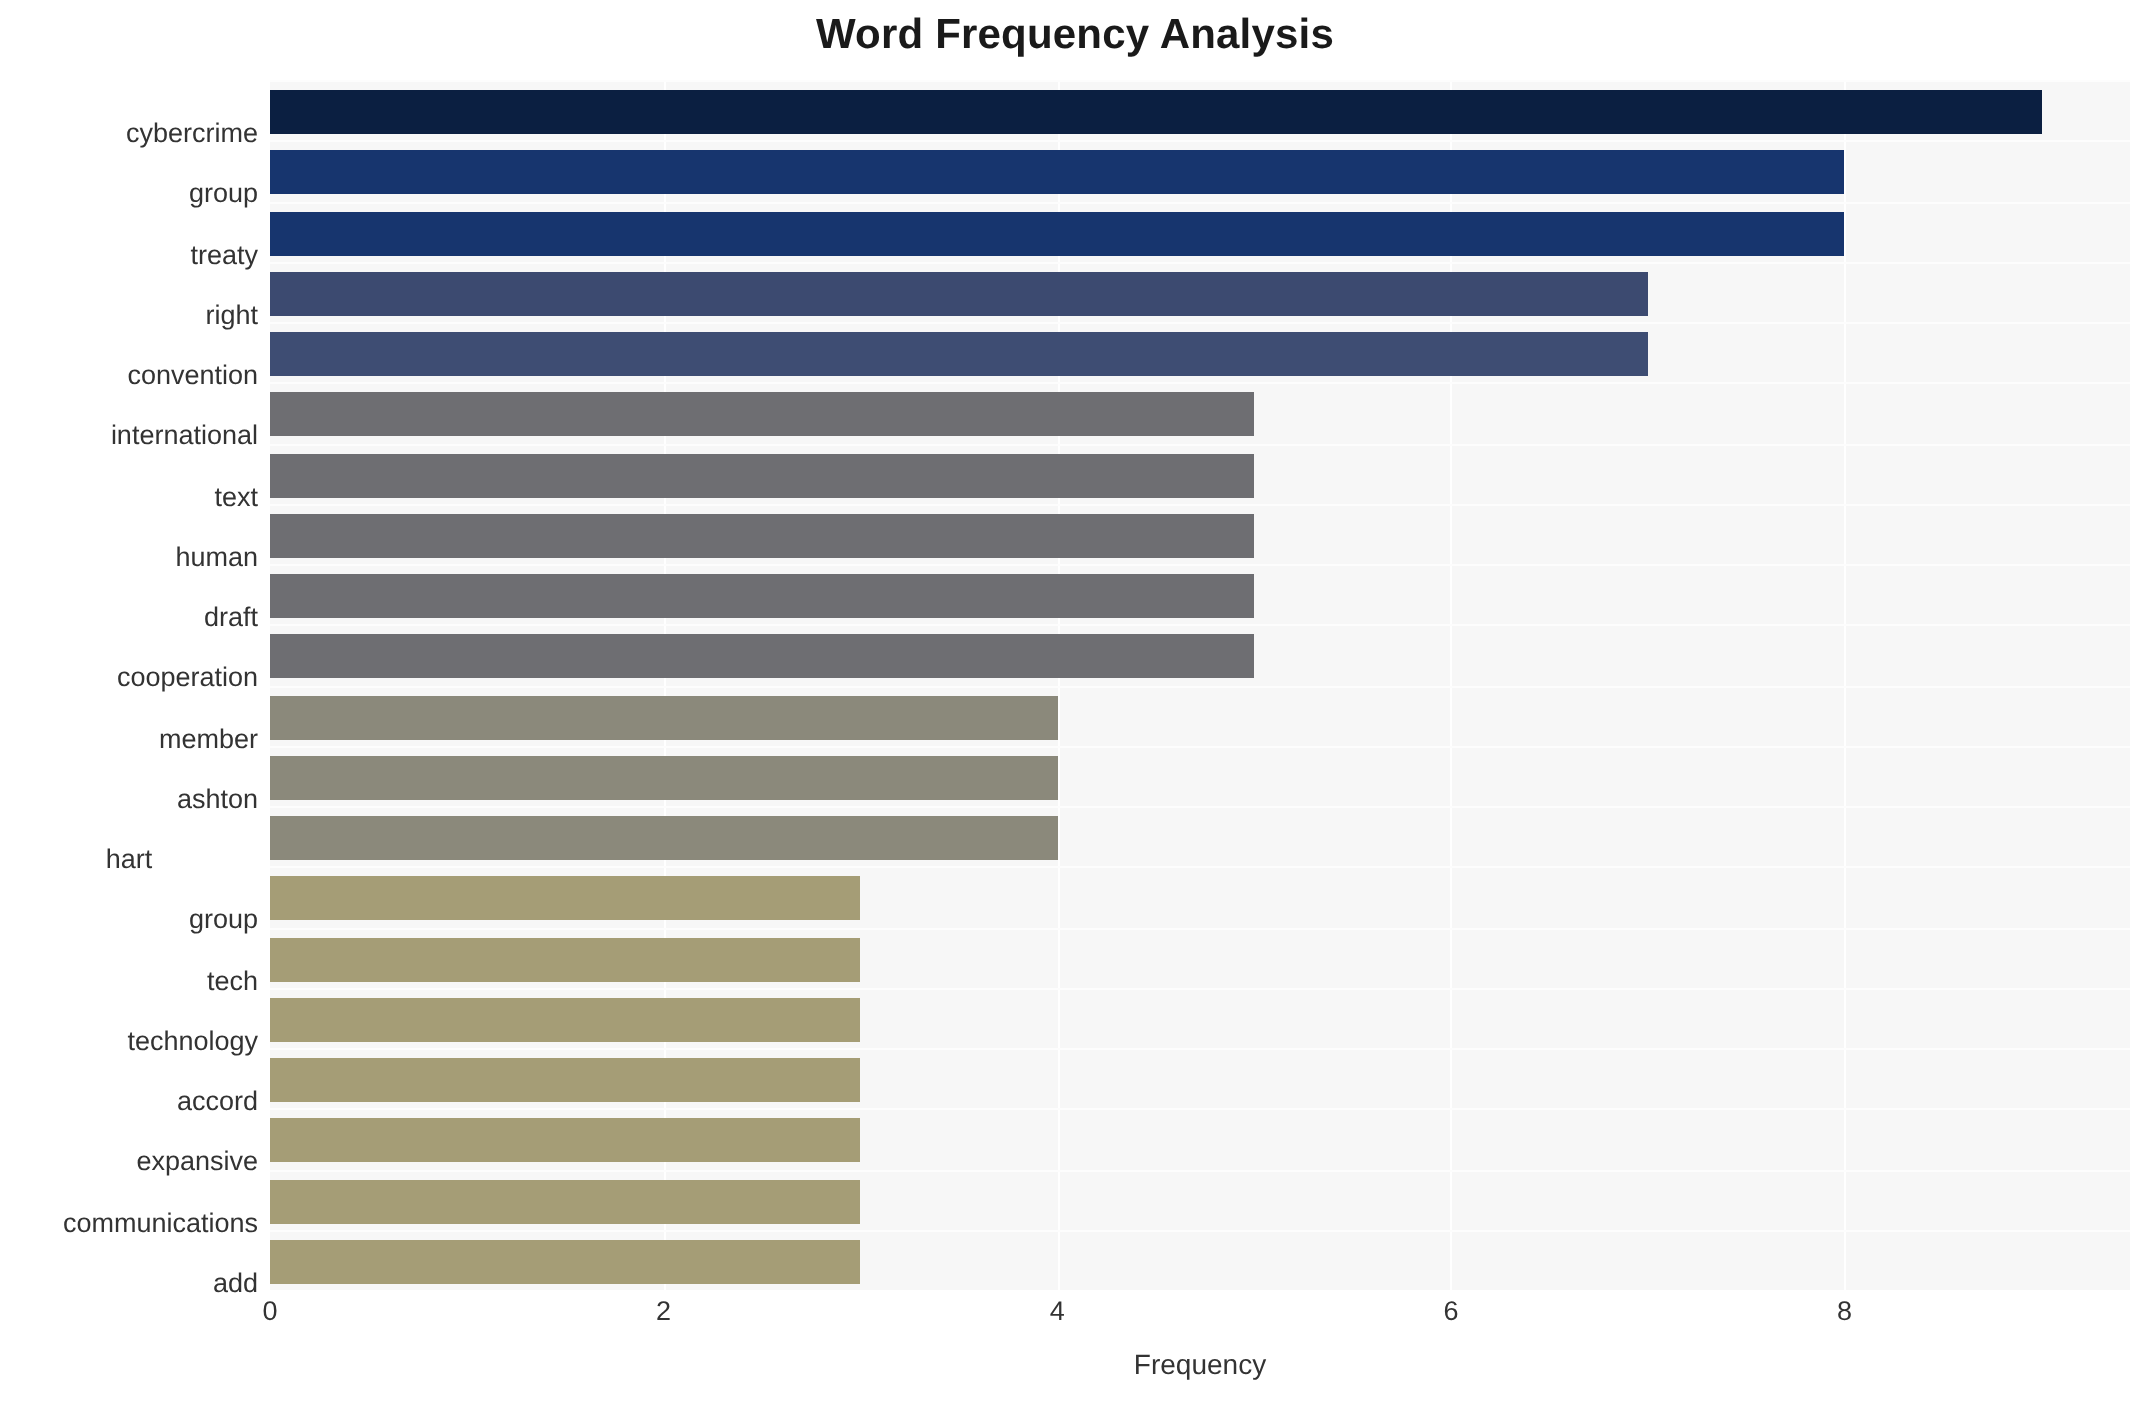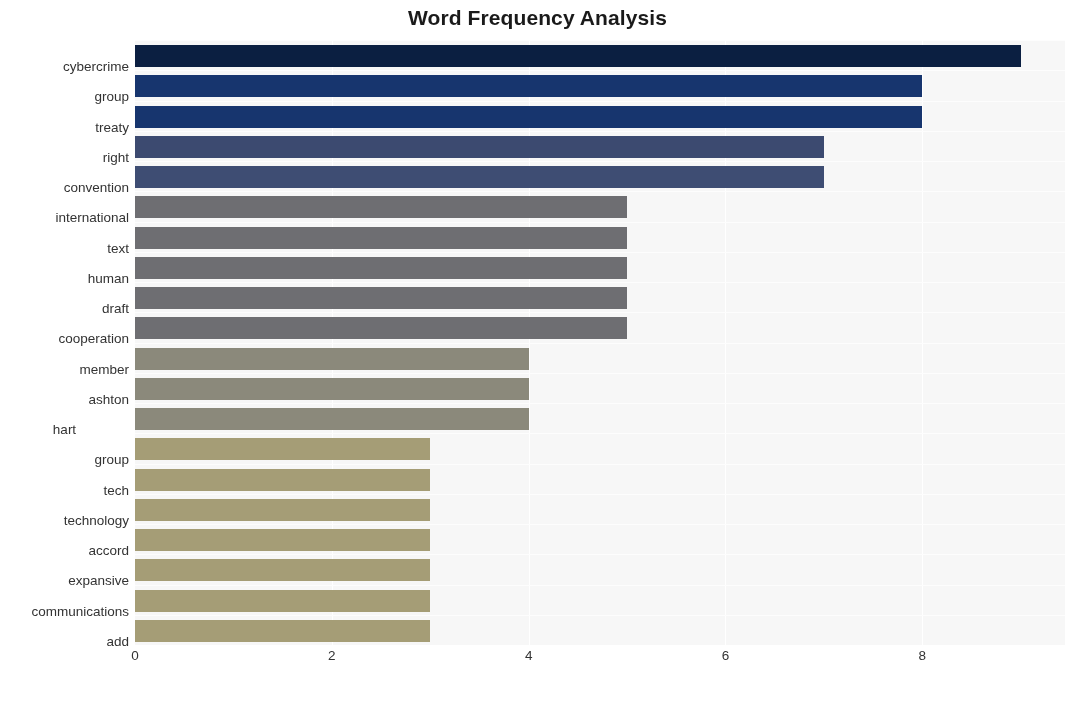--- a/index.html
+++ b/index.html
@@ -202,14 +202,15 @@
     </div>
 
   <div class="xlabels-layer" id="xlabels-layer">
       <div class="xtick" style="left: 0px;">0</div>
       <div class="xtick" style="left: 196.825px;">2</div>
       <div class="xtick" style="left: 393.651px;">4</div>
       <div class="xtick" style="left: 590.476px;">6</div>
       <div class="xtick" style="left: 787.302px;">8</div>
     </div>
 
+  <div class="xaxis-title">Frequency</div>
 
 </div>
 
 </body></html>

